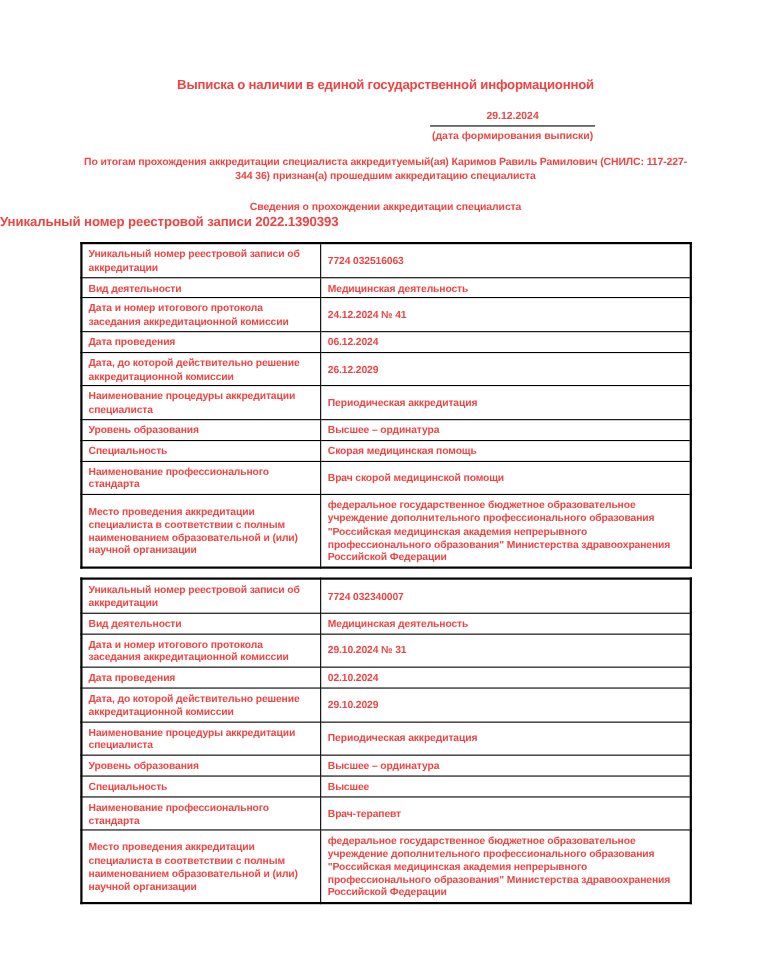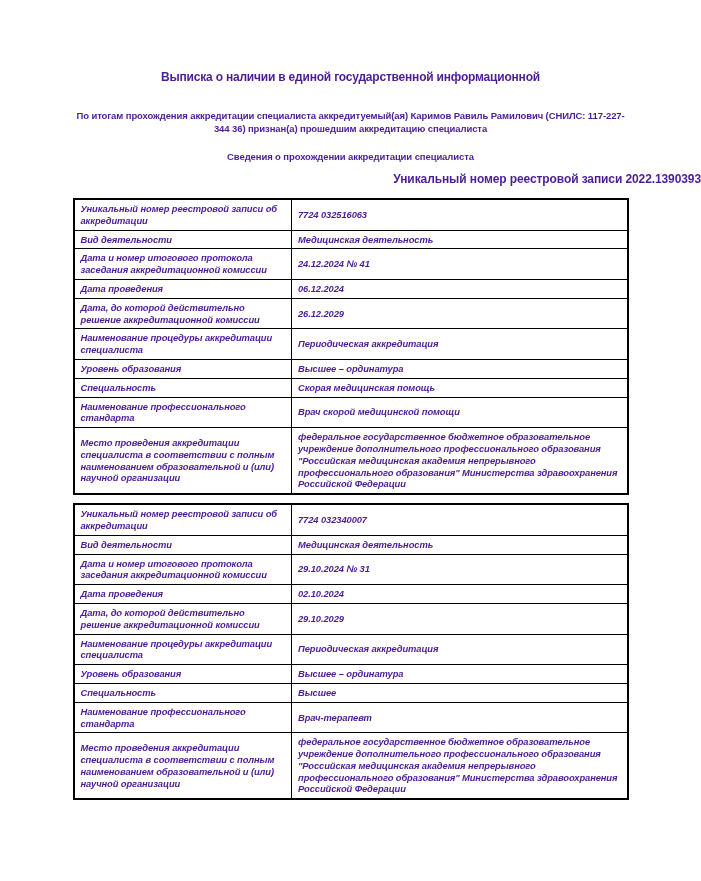--- a/index.html
+++ b/index.html
@@ -1,21 +1,21 @@
 <!DOCTYPE html>
 <html lang="ru"><head>
 <meta charset="utf-8">
 <style>
   html, body { margin: 0; padding: 0; background: #ffffff; }
   .page {
     position: relative;
     width: 701px;
     height: 881px;
     background: #ffffff;
-    color: #4c1d95;
+    color: #ef4444;
     font-family: "Liberation Sans", sans-serif;
     font-weight: bold;
     overflow: hidden;
     box-sizing: border-box;
     border-radius: 24px;
   }
   .doc-title {
     margin: 68px auto 0;
     width: 480px;
     text-align: center;
@@ -26,68 +26,70 @@
   .date-block {
     width: 150px;
     margin: 13px 160px 0 auto;
     text-align: center;
     font-size: 9.5px;
     line-height: 11px;
   }
   .date-value { padding-bottom: 3px; }
   .date-caption { border-top: 1.5px solid #000; padding-top: 3px; }
   .intro {
-    margin: 22px auto 0;
+    margin: 12px auto 0;
     width: 552px;
     text-align: center;
     font-size: 9.5px;
     line-height: 13px;
     letter-spacing: -0.1px;
   }
   .section-heading {
     margin-top: 16px;
     text-align: center;
     font-size: 9.5px;
     letter-spacing: -0.1px;
   }
   .record-heading {
-    margin-top: 10px;
-    text-align: right;
+    text-align: left;
     font-size: 12px;
     letter-spacing: -0.1px;
   }
   table.acc-table {
     width: 556px;
     margin: 12px auto 0;
     border-collapse: collapse;
     table-layout: fixed;
     border: 2px solid #000;
     font-size: 9.4px;
     letter-spacing: -0.1px;
-    font-style: italic;
   }
   table.acc-table + table.acc-table { margin-top: 8px; }
   .acc-table col.col-label { width: 218px; }
   .acc-table td {
     border: 1.5px solid #000;
     padding: 3px 7px 3px 6px;
     vertical-align: middle;
     line-height: 11.8px;
     font-weight: bold;
   }
 </style>
 </head>
 <body>
 
 <div class="page">
 
   <div class="doc-title">
     <div>Выписка о наличии в единой государственной информационной</div>
   </div>
 
+  <div class="date-block">
+    <div class="date-value">29.12.2024</div>
+    <div class="date-caption">(дата формирования выписки)</div>
+  </div>
 
   <p class="intro">По итогам прохождения аккредитации специалиста аккредитуемый(ая) Каримов Равиль Рамилович (СНИЛС: 117-227-344 36) признан(а) прошедшим аккредитацию специалиста</p>
 
   <div class="section-heading">Сведения о прохождении аккредитации специалиста</div>
 
   <div class="record-heading">Уникальный номер реестровой записи 2022.1390393</div>
 
   <table class="acc-table">
     <colgroup>
         <col class="col-label">

